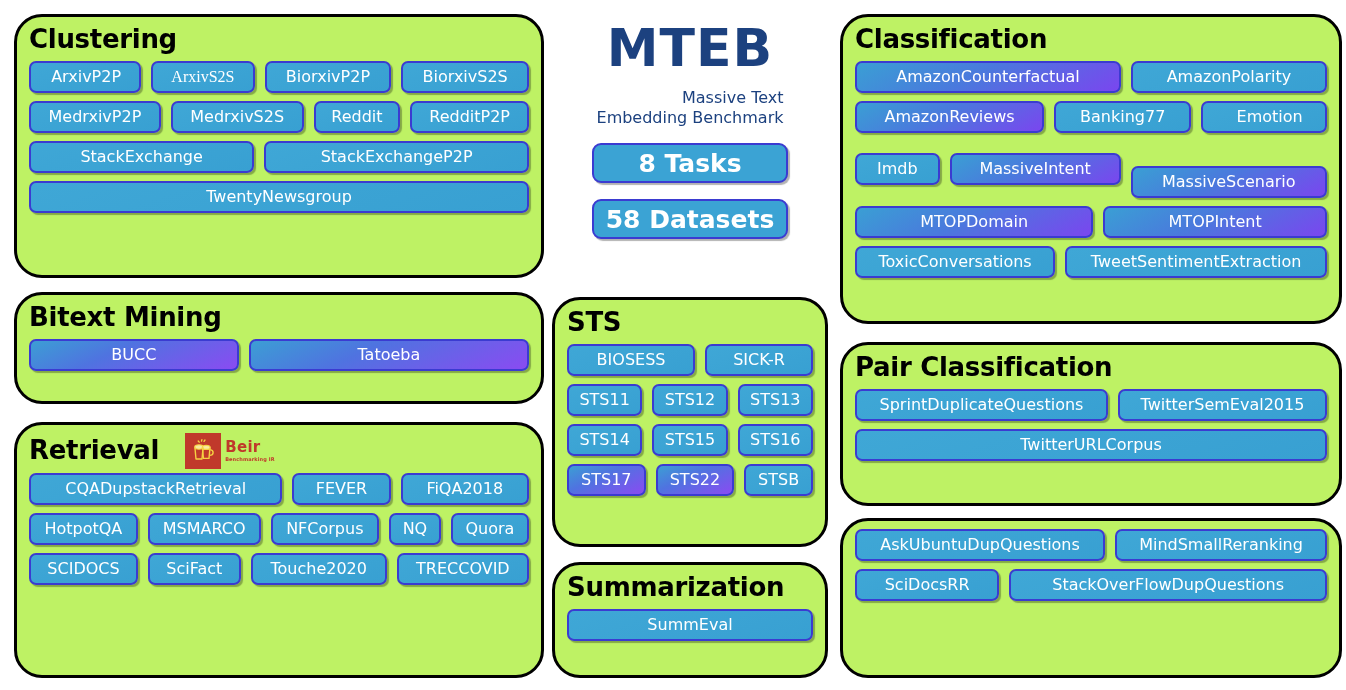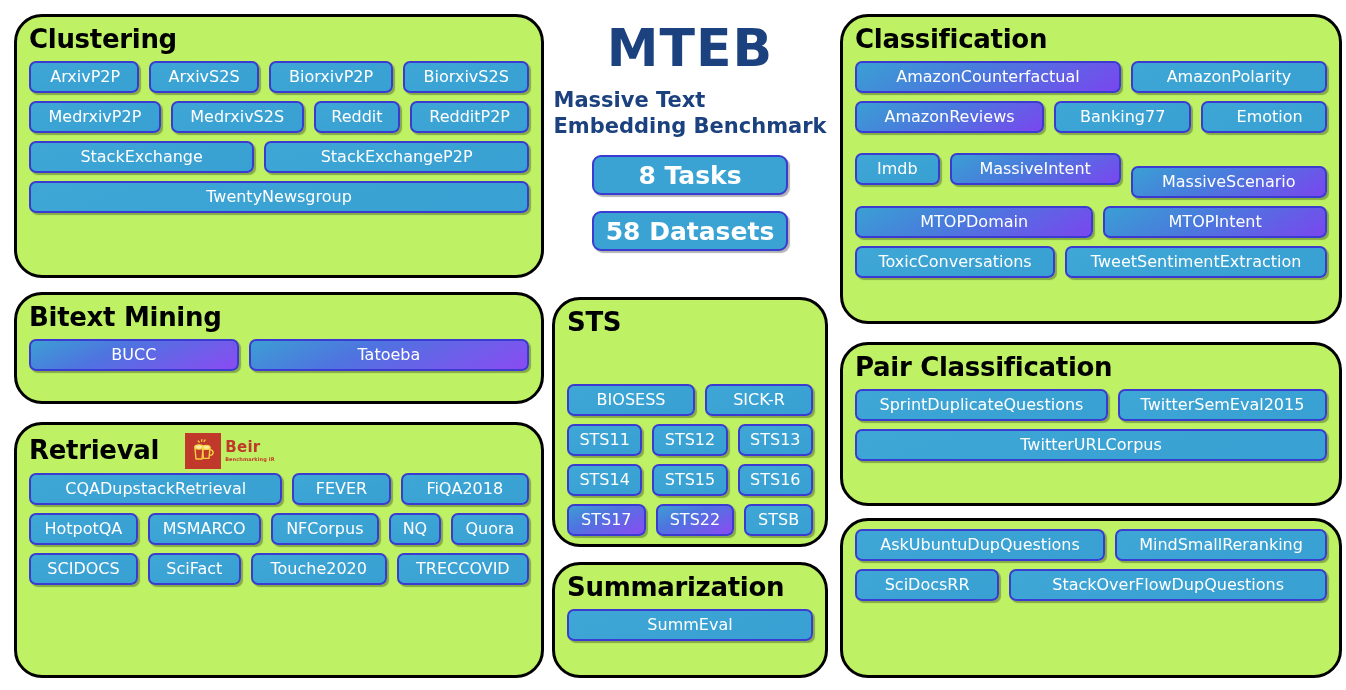--- a/index.html
+++ b/index.html
@@ -104,24 +104,24 @@
   .mteb-title {
     font-size: 52px;
     font-weight: bold;
     color: #1c417f;
     letter-spacing: 1px;
     line-height: 1;
     margin-top: 8px;
   }
 
   .mteb-sub {
-    font-size: 21px;
-    font-weight: bold;
+    font-size: 16px;
+    font-weight: normal;
     color: #1c417f;
-    text-align: left;
+    text-align: right;
     line-height: 1.22;
     margin-top: 14px;
   }
 
   .stat-badge {
     display: flex;
     align-items: center;
     justify-content: center;
     width: 196px;
     height: 40px;
@@ -171,21 +171,21 @@
 </head>
 <body>
 
 <div class="canvas">
 
   <div class="panel" style="left:14px; top:14px; width:530px; height:264px;">
     <div class="panel-title">Clustering</div>
     <div class="rows">
         <div class="row">
           <div class="pill mono" style="flex: 1.00111 0 auto; padding-left: 12px;">ArxivP2P</div>
-          <div class="pill mono" style="flex: 1.00111 0 auto;">ArxivS2S</div>
+          <div class="pill mono" style="flex: 1.00111 0 auto; font-family: Liberation Serif, serif;">ArxivS2S</div>
           <div class="pill mono" style="flex: 1.13889 0 auto;">BiorxivP2P</div>
           <div class="pill mono" style="flex: 1.13889 0 auto;">BiorxivS2S</div>
         </div>
         <div class="row">
           <div class="pill mono" style="flex: 1.15857 0 auto;">MedrxivP2P</div>
           <div class="pill mono" style="flex: 1.15857 0 auto;">MedrxivS2S</div>
           <div class="pill mono" style="flex: 0.875143 0 auto;">Reddit</div>
           <div class="pill mono" style="flex: 1.08771 0 auto;">RedditP2P</div>
         </div>
         <div class="row">
@@ -261,21 +261,21 @@
   <div class="center-head">
     <div class="mteb-title">MTEB</div>
     <div class="mteb-sub">
       <div>Massive Text</div>
       <div>Embedding Benchmark</div>
     </div>
     <div class="stat-badge">8 Tasks</div>
     <div class="stat-badge">58 Datasets</div>
   </div>
 
-  <div class="panel" style="left:552px; top:297px; width:276px; height:250px;gap:40px;">
+  <div class="panel" style="left:552px; top:297px; width:276px; height:250px;">
     <div class="panel-title">STS</div>
     <div class="rows">
         <div class="row">
           <div class="pill mono" style="flex: 1.11769 0 auto;">BIOSESS</div>
           <div class="pill mono" style="flex: 1.02231 0 auto;">SICK-R</div>
         </div>
         <div class="row">
           <div class="pill mono" style="flex: 1.07 0 auto;">STS11</div>
           <div class="pill mono" style="flex: 1.07 0 auto;">STS12</div>
           <div class="pill mono" style="flex: 1.07 0 auto;">STS13</div>

